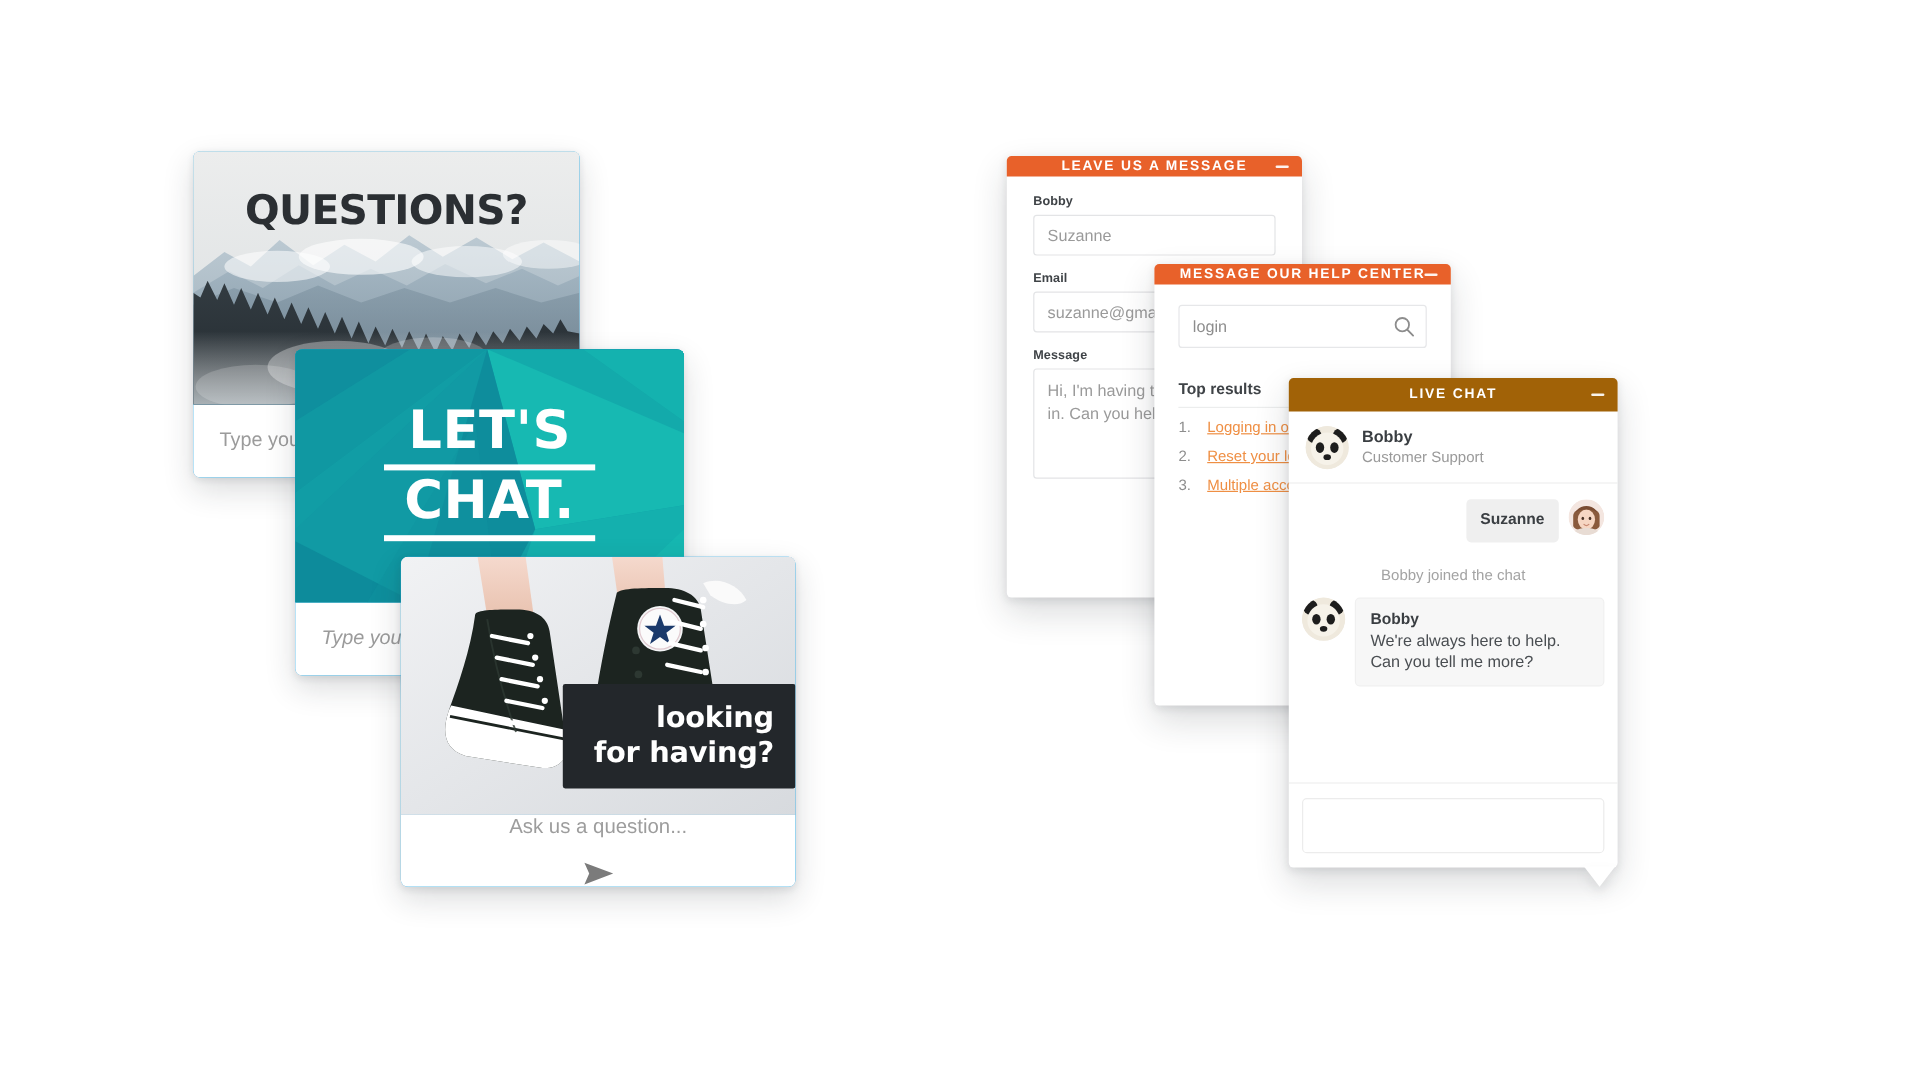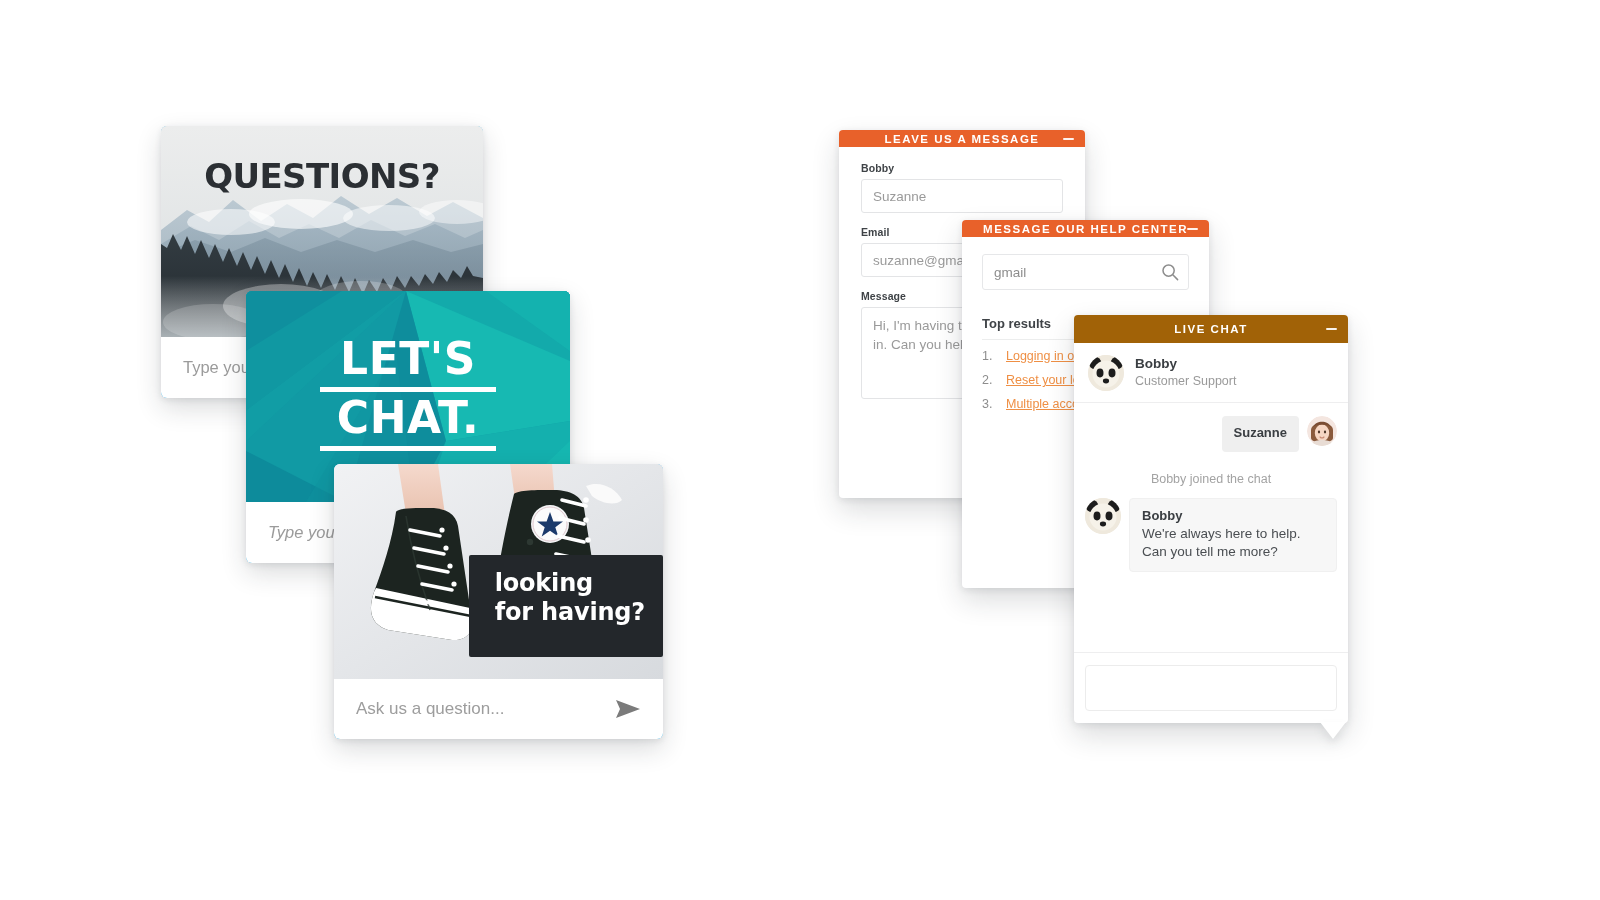--- a/index.html
+++ b/index.html
@@ -52,25 +52,26 @@
   #card-letschat .card-input-row .ph{font-style:italic;}
 
   
   #card-shoes{left:334px;top:464px;width:329px;height:275px;}
   #card-shoes .hero{
     position:relative;width:100%;height:215px;overflow:hidden;
     background:linear-gradient(160deg,#eceef1 0%,#e4e6ea 45%,#d9dce1 100%);
   }
   .shoe-banner{
     position:absolute;right:0;bottom:22px;background:#23272b;color:#fff;
-    padding:14px 18px 31px 26px;font-family:"DejaVu Sans",sans-serif;
+    padding:14px 18px 16px 26px;font-family:"DejaVu Sans",sans-serif;
     font-weight:700;font-size:24px;line-height:1.18;letter-spacing:-0.2px;
     border-radius:2px;
-  }
-  #card-shoes .card-input-row{height:60px;justify-content:space-between;}
+    text-align:right;
+  }
+  #card-shoes .card-input-row{height:60px;justify-content:space-between;flex-direction:column;}
   #card-shoes .card-input-row .ph{font-size:17px;color:#9d9d9d;}
   .send-ico{width:26px;height:22px;flex:0 0 auto;}
 
   
   .widget{
     position:absolute;background:#fff;border-radius:4px;
     box-shadow:0 12px 28px rgba(30,35,45,.16), 0 2px 7px rgba(30,35,45,.10);
   }
   .w-head{
     height:17px;background:#e8612a;border-radius:4px 4px 0 0;
@@ -330,21 +331,21 @@
     </div>
   </div>
 
   <div class="widget" id="w-search">
     <div class="w-head">
       <span class="t">MESSAGE OUR HELP CENTER</span>
       <span class="w-min"></span>
     </div>
     <div class="body">
       <div class="search-box">
-        <span class="val">gmail</span>
+        <span class="val">login</span>
         <svg class="search-ico" viewBox="0 0 18 18">
           <circle cx="7.6" cy="7.6" r="5.6" fill="none" stroke="#8d8d8d" stroke-width="1.5"></circle>
           <path d="M11.8,11.8 L16.6,16.6" stroke="#8d8d8d" stroke-width="1.5" stroke-linecap="round"></path>
         </svg>
       </div>
       <div class="top-results">Top results</div>
       <div class="tr-rule"></div>
 
       <div class="res-item">
         <span class="res-num">1.</span>

